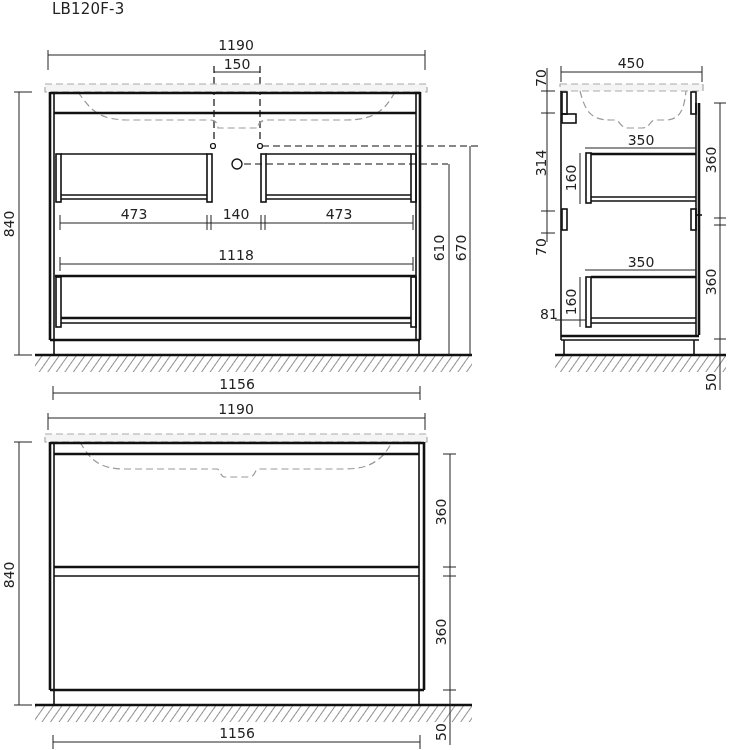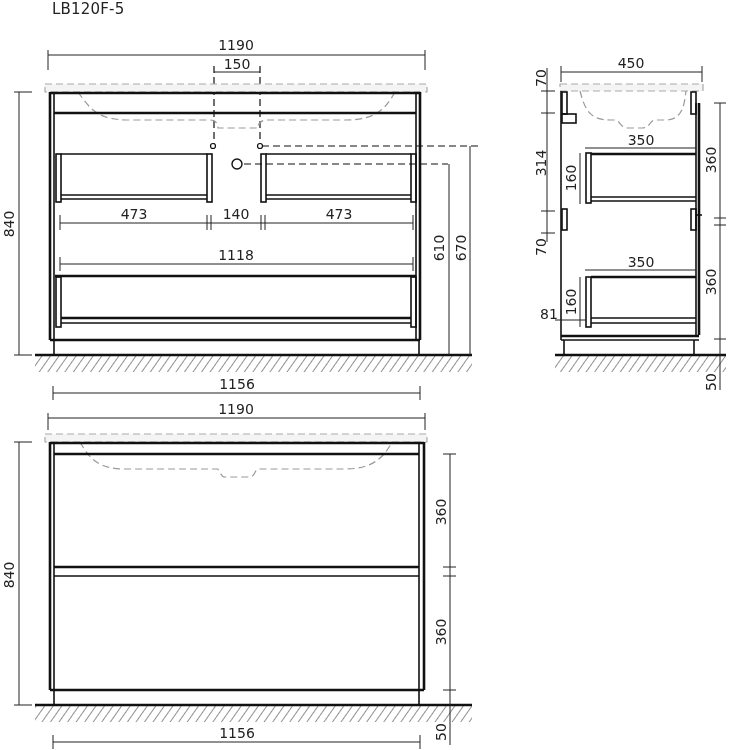--- a/index.html
+++ b/index.html
@@ -10,21 +10,21 @@
   .thick { stroke: #111; stroke-width: 2.6; fill: none; }
   .mid { stroke: #111; stroke-width: 1.6; fill: none; }
   .thin { stroke: #222; stroke-width: 1; fill: none; }
   .dash { stroke: #999; stroke-width: 1.2; fill: none; stroke-dasharray: 7 4; }
   .dashdark { stroke: #111; stroke-width: 1.2; fill: none; stroke-dasharray: 7 4; }
   .top { stroke: #aaa; stroke-width: 1.2; fill: #f4f4f4; stroke-dasharray: 7 4; }
 </style>
 </head>
 <body>
 
-<div class="title">LB120F-5</div>
+<div class="title">LB120F-3</div>
 
 <svg id="canvas" width="734" height="750" viewBox="0 0 734 750" xmlns="http://www.w3.org/2000/svg">
   <defs>
     <pattern id="hatchpat" patternUnits="userSpaceOnUse" width="7" height="14" patternTransform="rotate(35)">
       <line x1="0" y1="0" x2="0" y2="14" stroke="#222" stroke-width="1"></line>
     </pattern>
   </defs>
 
   <g>
 

